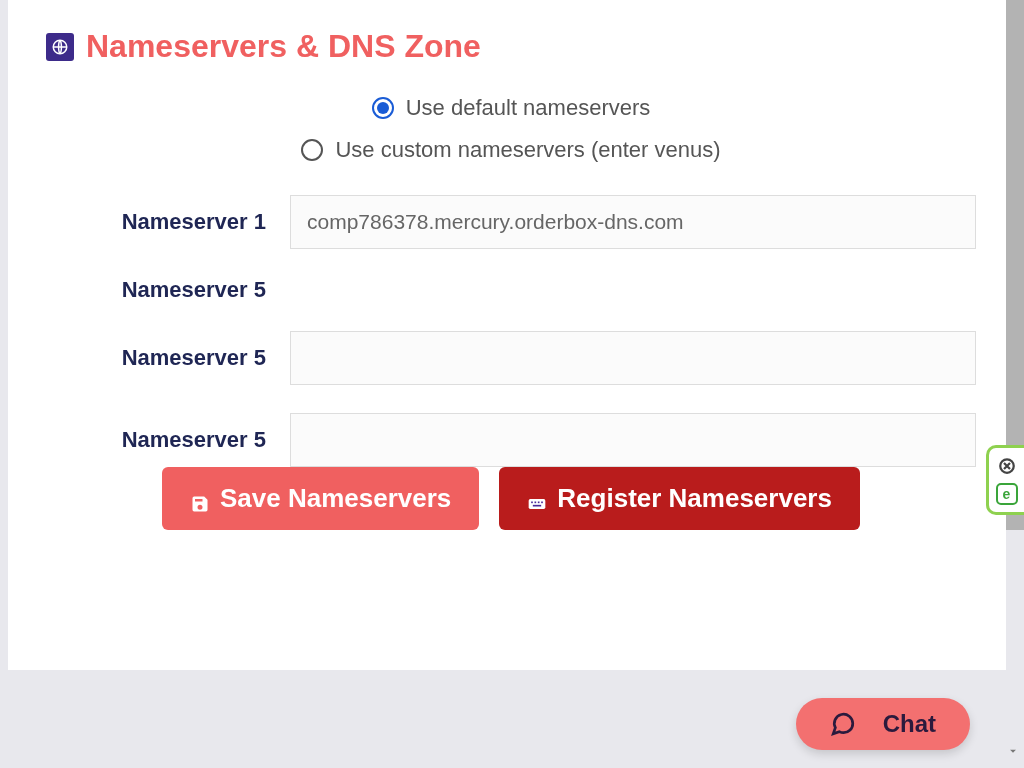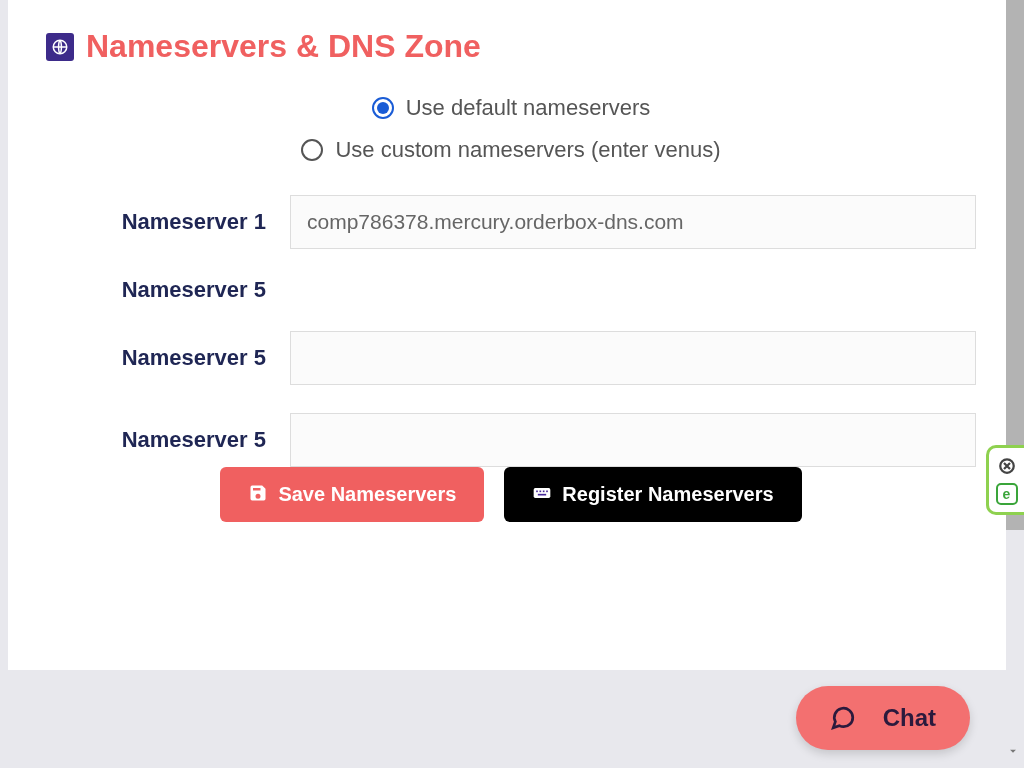--- a/index.html
+++ b/index.html
@@ -109,42 +109,42 @@
       color: #666;
       font-family: inherit;
     }
     .button-row {
       display: flex;
       justify-content: center;
       gap: 20px;
     }
     .btn {
       display: inline-flex;
-      align-items: flex-start;
+      align-items: flex-end;
       gap: 10px;
       padding: 16px 28px;
       border: none;
       border-radius: 6px;
-      font-size: 20px;
+      font-size: 26px;
       font-weight: 600;
       color: #fff;
       cursor: pointer;
       font-family: inherit;
     }
     .btn-save { background: #f06060; }
-    .btn-register { background: #000000; }
+    .btn-register { background: #b91c1c; }
     .btn svg { width: 20px; height: 20px; }
     .chat-pill {
       position: absolute;
       right: 54px;
       bottom: 18px;
       background: #f37070;
       color: #2b1a3d;
       border-radius: 36px;
-      padding: 18px 34px;
+      padding: 12px 34px;
       display: flex;
       align-items: center;
       gap: 27px;
       font-size: 24px;
       font-weight: 700;
       cursor: pointer;
       box-shadow: 0 4px 10px rgba(0,0,0,0.15);
     }
     .chat-pill svg { width: 26px; height: 26px; }
     .side-widget {

